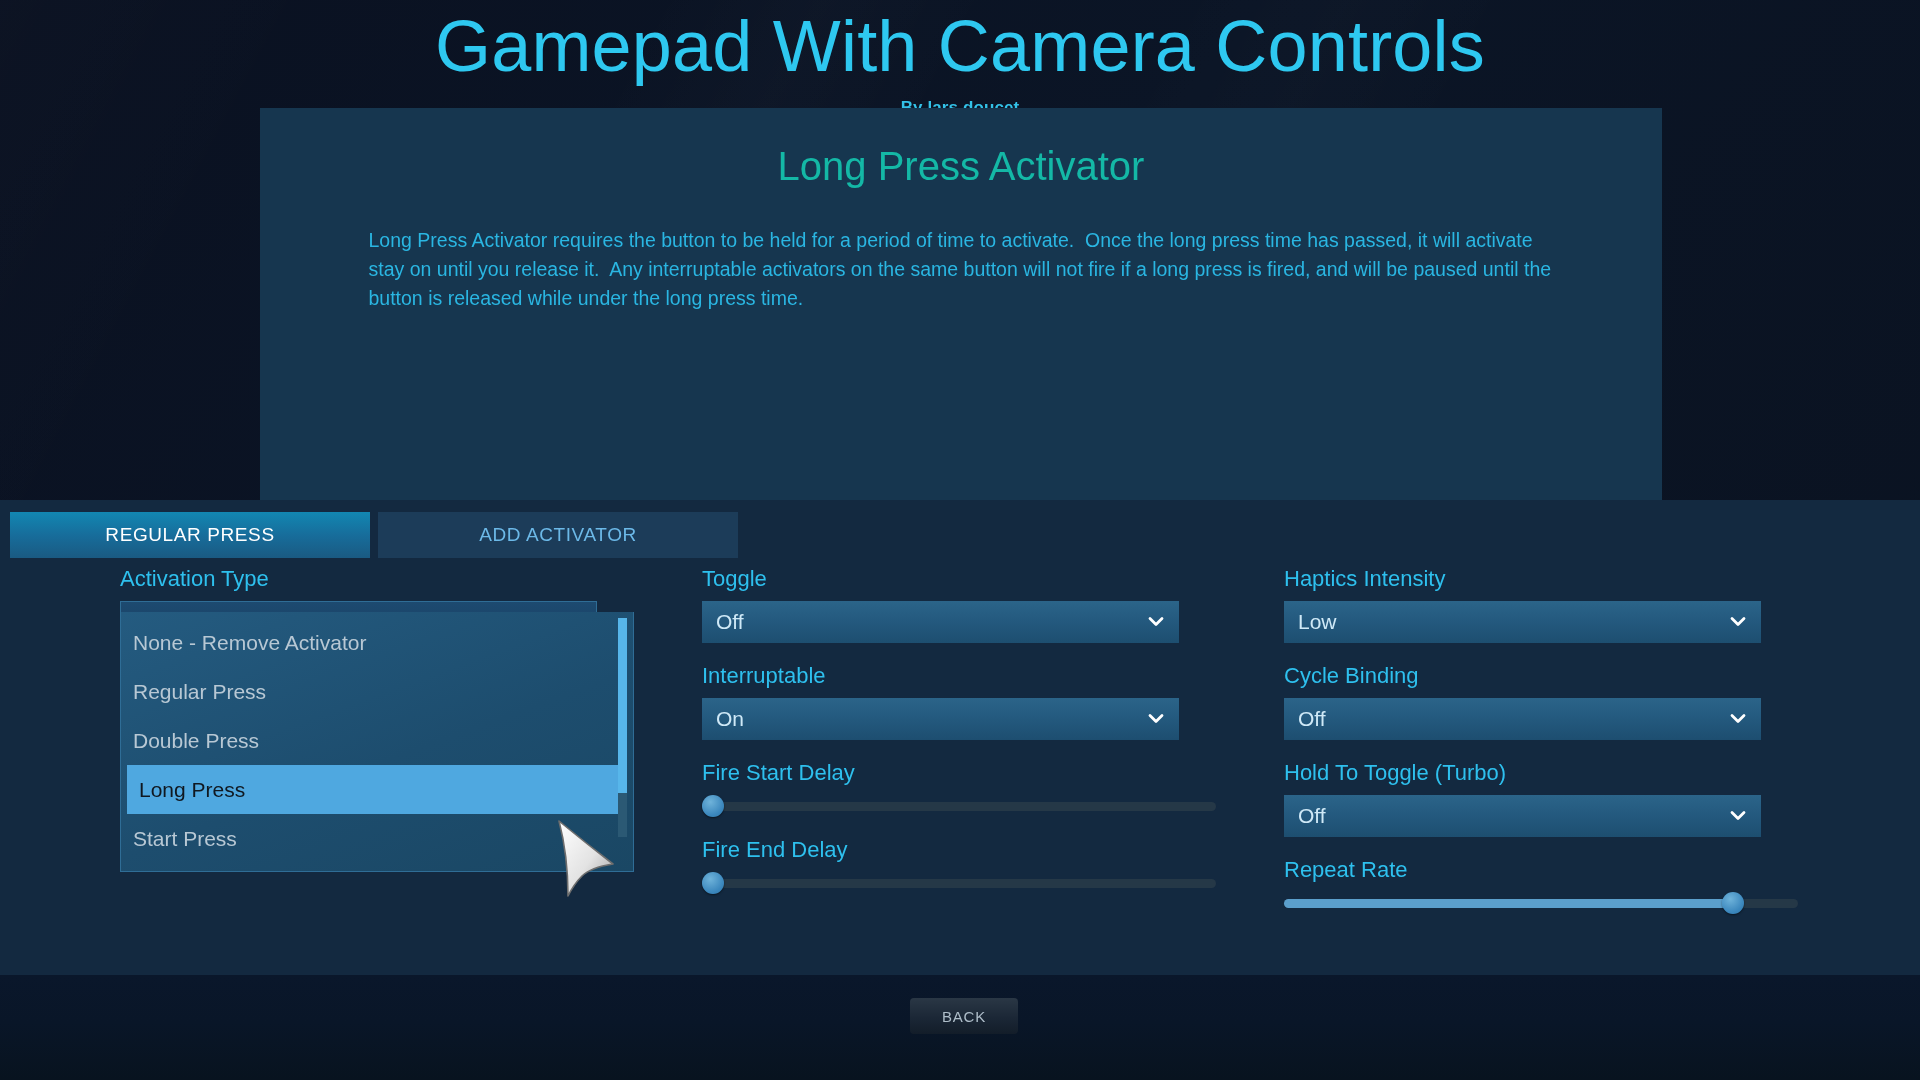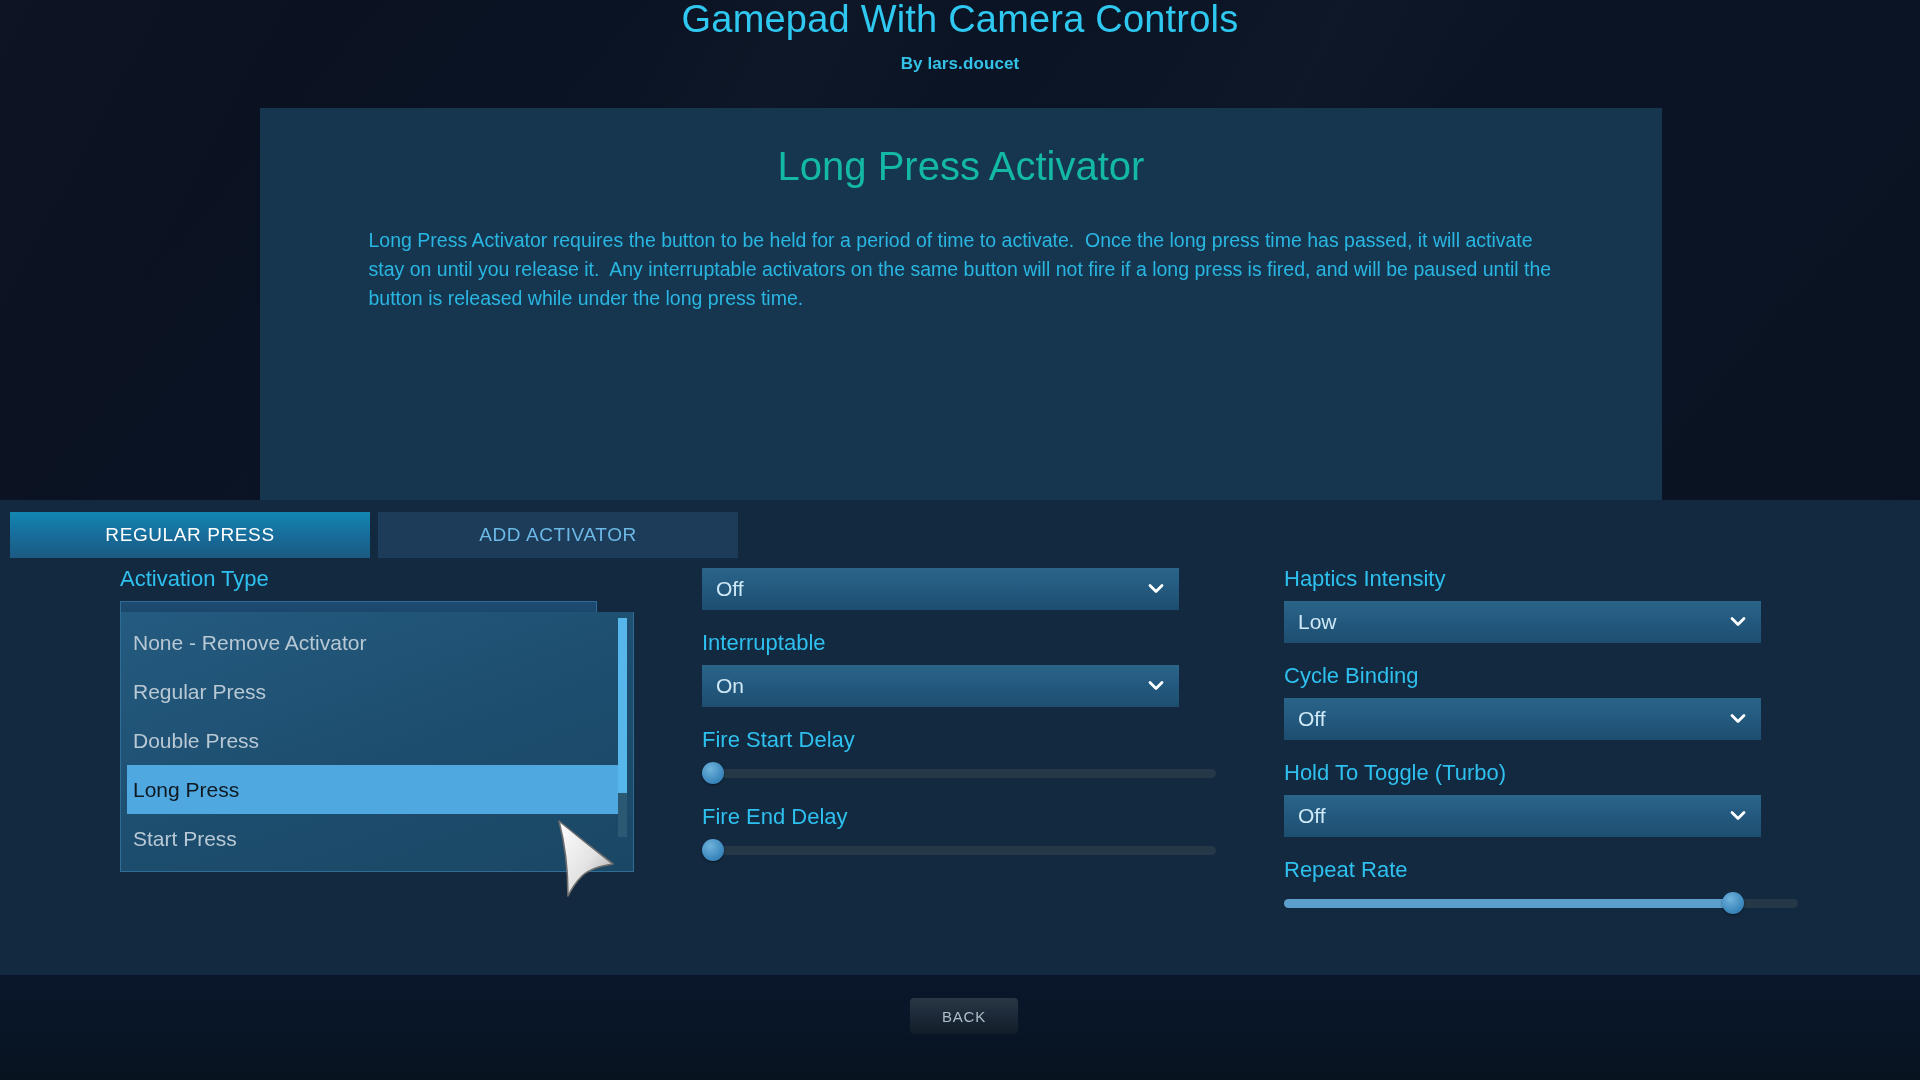--- a/index.html
+++ b/index.html
@@ -18,25 +18,26 @@
       linear-gradient(118deg, rgba(255,255,255,0) 47%, rgba(255,255,255,0.012) 54%, rgba(255,255,255,0) 61%),
       linear-gradient(130deg, #0a1121 0%, #0b1526 45%, #0a1220 100%);
   }
 
   
   .header {
     position:absolute; left:0; top:0; width:1920px; height:108px;
     text-align:center;
   }
   .app-title {
-    font-size:38px;
+    font-size:72px;
     color:#2ec8f0;
     font-weight:400;
     letter-spacing:0.2px;
     line-height:1;
+    padding-top:10px;
   }
   .app-author {
     font-size:17px;
     color:#33c2e8;
     font-weight:700;
     padding-top:16px;
     letter-spacing:0.1px;
   }
 
   
@@ -152,21 +153,20 @@
     height:49px;
     display:flex; align-items:center;
     padding:0 0 0 12px;
     font-size:21px;
     color:#b8c8d4;
   }
   .dd-item.selected {
     background:#4fa8e0;
     color:#101820;
     margin:0 12px 0 6px;
-    padding-left:6px;
   }
   .dd-scroll-track {
     position:absolute;
     right:6px; top:6px;
     width:9px; height:219px;
     background:#2b5974;
   }
   .dd-scroll-thumb {
     position:absolute;
     right:6px; top:6px;
@@ -286,20 +286,21 @@
               <span>Start Press</span>
             </div>
             <div class="dd-scroll-track"></div>
             <div class="dd-scroll-thumb"></div>
           </div>
         </div>
       </div>
 
       <div class="col col-2">
         <div class="field-group">
+          <div class="field-label">Toggle</div>
           <div class="select-box">
             <span>Off</span>
             <span class="chev">
               <svg viewBox="0 0 18 18" width="18" height="18">
                   <path d="M3 5.5 L9 11.5 L15 5.5" stroke="#ffffff" stroke-width="2.8" fill="none" stroke-linecap="round" stroke-linejoin="round"></path>
                 </svg>
             </span>
           </div>
         </div>
 

